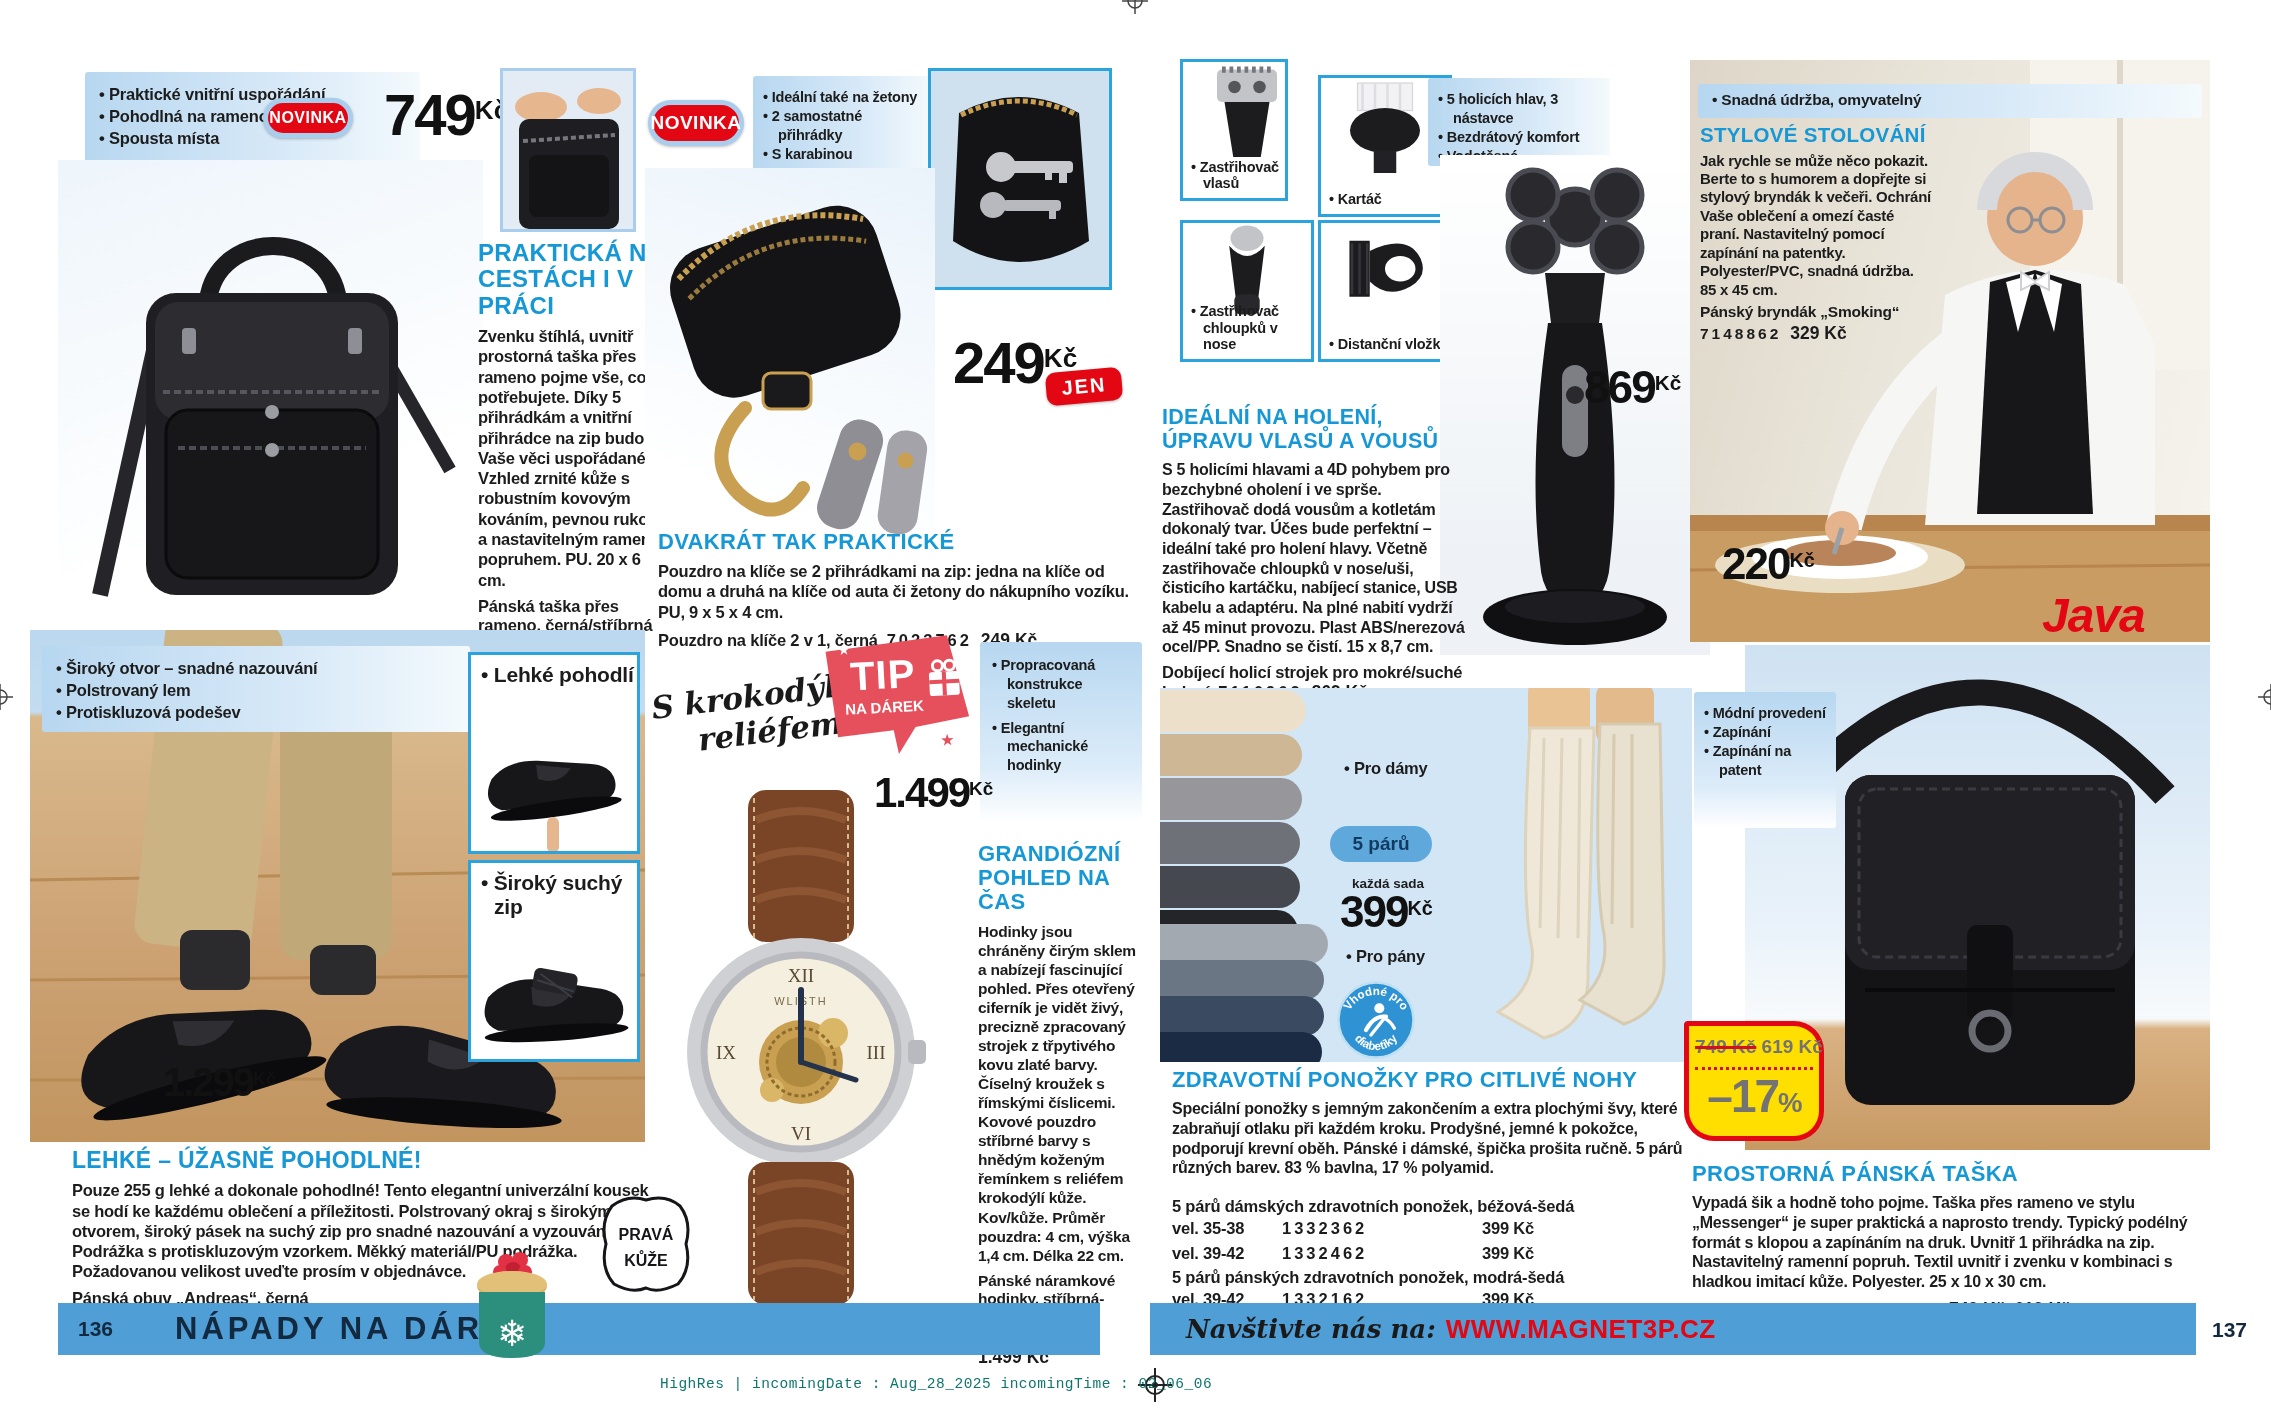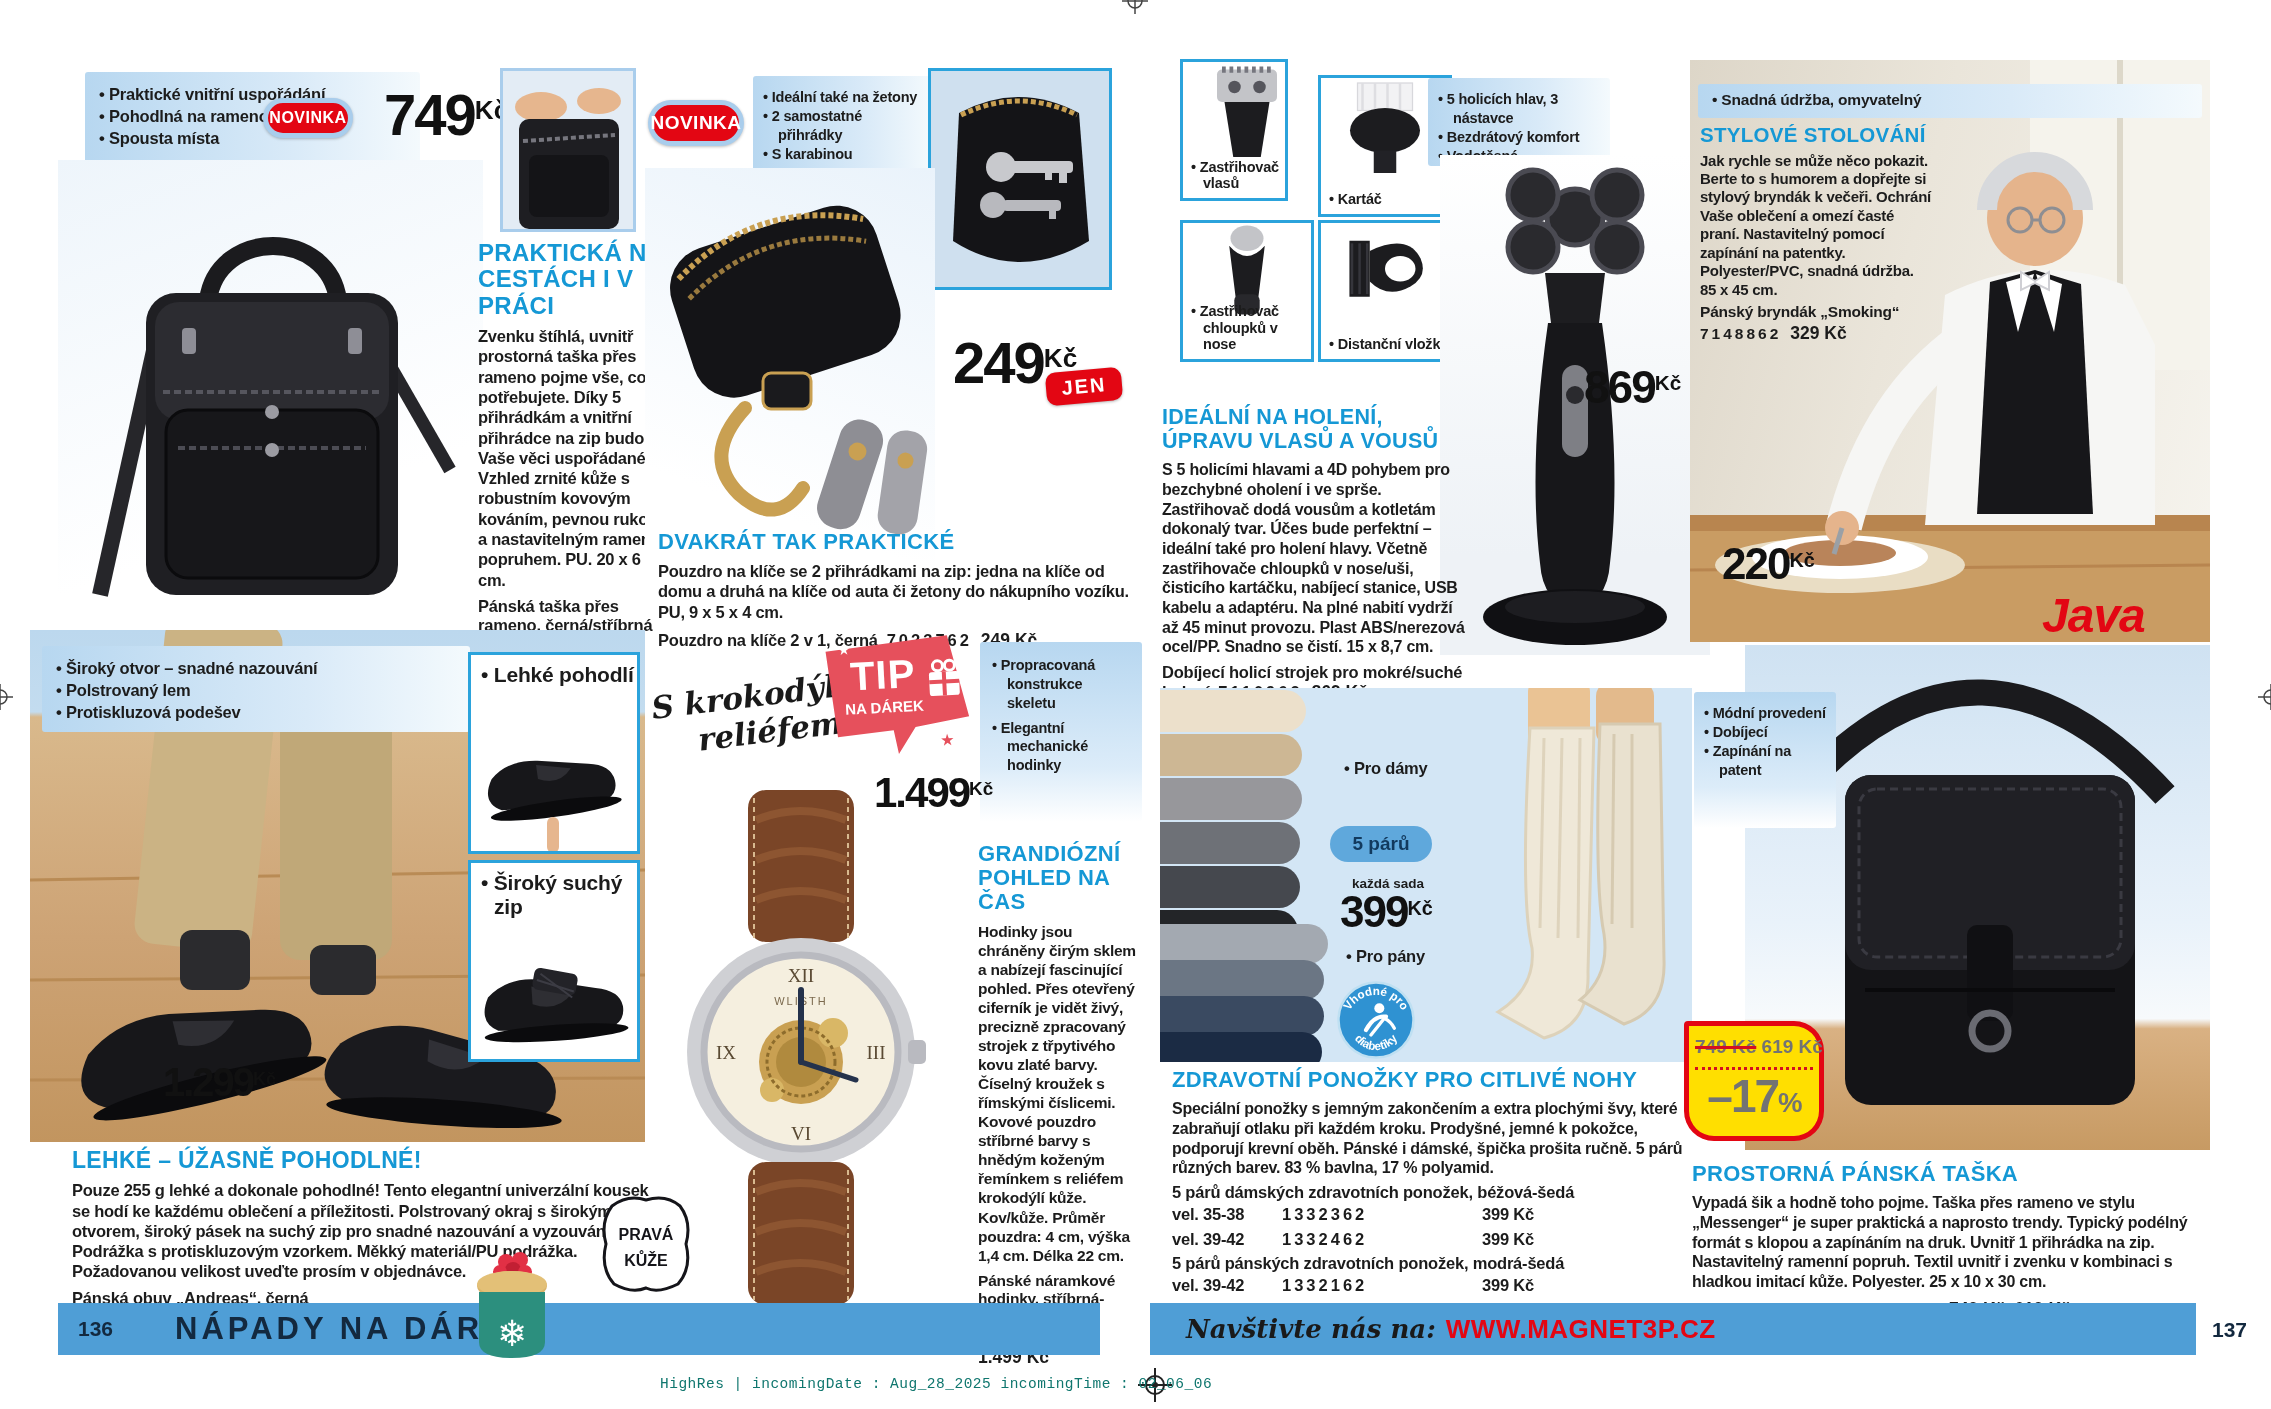--- a/index.html
+++ b/index.html
@@ -465,21 +465,21 @@
       <circle cx="52" cy="34" r="6" fill="#fff"></circle>
       <path d="M36 60 q10 -18 24 -16" stroke="#fff" stroke-width="5" fill="none" stroke-linecap="round"></path>
       <path d="M42 66 q8 -10 16 -20" stroke="#fff" stroke-width="4" fill="none" stroke-linecap="round"></path>
       <path d="M58 46 q8 4 12 12" stroke="#fff" stroke-width="4" fill="none" stroke-linecap="round"></path>
     </g>
   </svg>
 
   <div class="abs" style="left:1172px;top:1068px;width:522px">
     <div class="h2">ZDRAVOTNÍ PONOŽKY PRO CITLIVÉ NOHY</div>
     <div class="bd" style="font-size:16px">Speciální ponožky s jemným zakončením a extra plochými švy, které zabraňují otlaku při každém kroku. Prodyšné, jemné k pokožce, podporují krevní oběh. Pánské i dámské, špička prošita ručně. 5 párů různých barev. 83 % bavlna, 17 % polyamid.</div>
-    <div class="pn" style="margin-top:5px">5 párů dámských zdravotních ponožek, béžová-šedá</div>
+    <div class="pn" style="margin-top:19px">5 párů dámských zdravotních ponožek, béžová-šedá</div>
     <div class="srow">
         <span class="sc1">vel. 35-38</span>
         <span class="sc2">1332362</span>
         <span>399 Kč</span>
       </div>
     <div class="srow">
         <span class="sc1">vel. 39-42</span>
         <span class="sc2">1332462</span>
         <span>399 Kč</span>
       </div>
@@ -502,21 +502,21 @@
       <rect x="100" y="130" width="290" height="330" rx="26" fill="#141417"></rect>
       <rect x="100" y="130" width="290" height="195" rx="26" fill="#202025"></rect>
       <rect x="114" y="144" width="262" height="168" rx="18" fill="none" stroke="#3a3a42" stroke-width="3" stroke-dasharray="8 5"></rect>
       <rect x="222" y="280" width="46" height="96" rx="10" fill="#101013"></rect>
       <circle cx="245" cy="386" r="18" fill="none" stroke="#6a6b72" stroke-width="7"></circle>
       <line x1="120" y1="345" x2="370" y2="345" stroke="#0a0a0c" stroke-width="4"></line>
     </svg>
   </div>
   <div class="abs barv" style="left:1694px;top:692px;width:142px;height:136px;padding:12px 10px">
     <div class="bl sm">Módní provedení</div>
-    <div class="bl sm">Dobíjecí</div>
+    <div class="bl sm">Zapínání</div>
     <div class="bl sm">Zapínání na patent</div>
   </div>
   <div class="abs disc" style="left:1684px;top:1021px;width:140px;height:120px">
     <div class="ln1"><span class="strike">749 Kč</span> <span>619 Kč</span></div>
     <div class="pct"><span>–17</span><span style="font-size:.6em">%</span></div>
   </div>
   <div class="abs" style="left:1692px;top:1162px;width:525px">
     <div class="h2">PROSTORNÁ PÁNSKÁ TAŠKA</div>
     <div class="bd" style="font-size:16px">Vypadá šik a hodně toho pojme. Taška přes rameno ve stylu „Messenger“ je super praktická a naprosto trendy. Typický podélný formát s klopou a zapínáním na druk. Uvnitř 1 přihrádka na zip. Nastavitelný ramenní popruh. Textil uvnitř i zvenku v kombinaci s hladkou imitací kůže. Polyester. 25 x 10 x 30 cm.</div>
     <div style="margin-top:7px"><span class="pn" style="margin:0">Pánská taška, černá</span>&nbsp;&nbsp;<span class="sku">4683762</span>&nbsp;&nbsp;<span class="pb strike2" style="color:#1c1c1c">749 Kč</span>&nbsp;&nbsp;<span class="pb">619 Kč</span></div>

